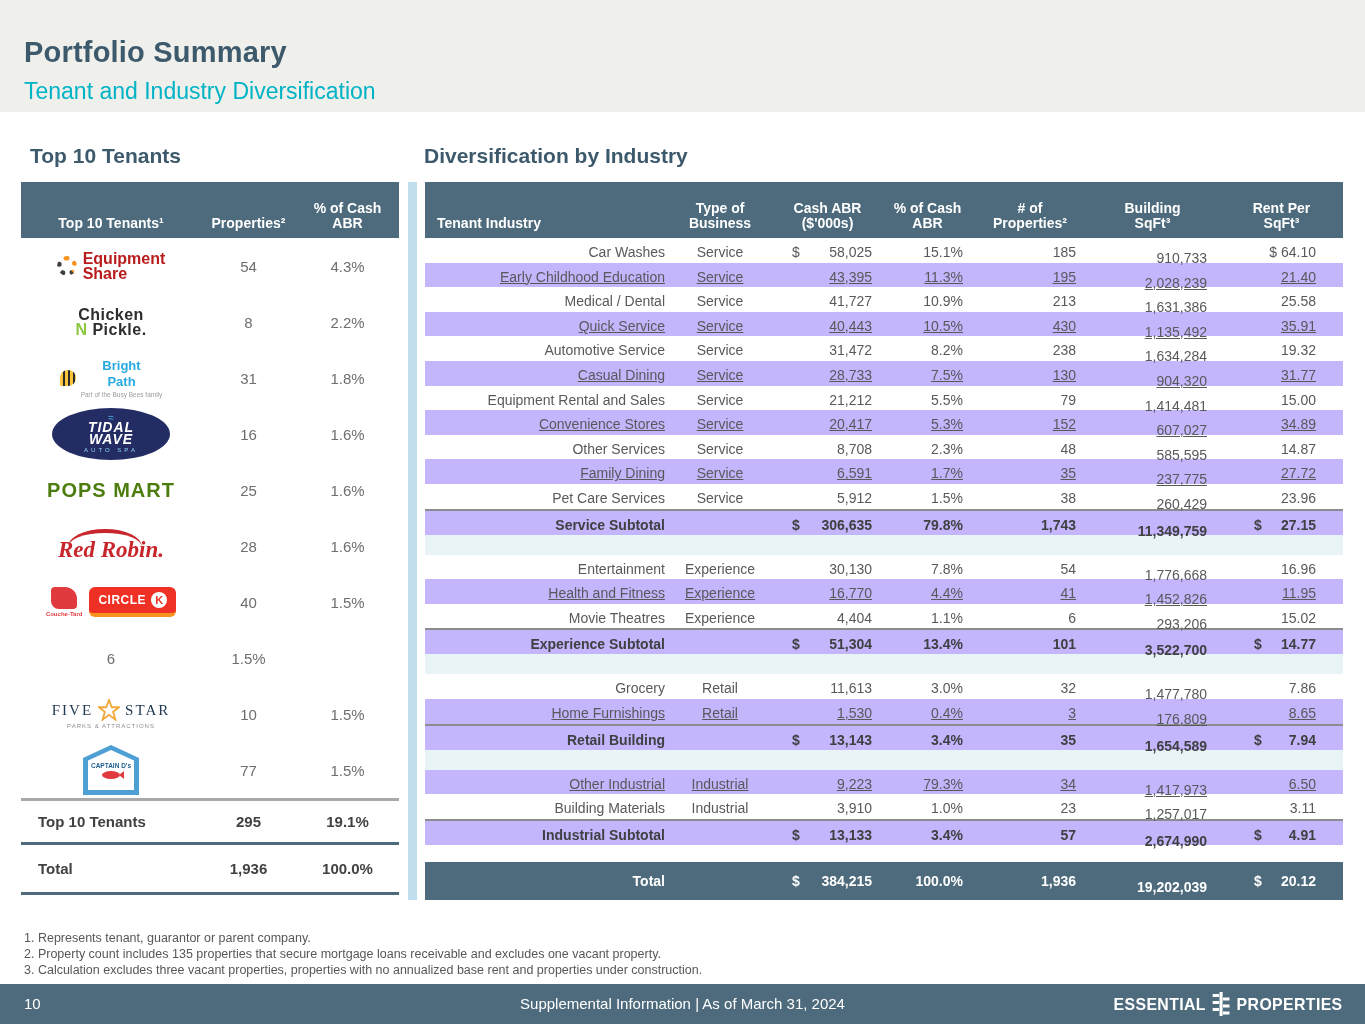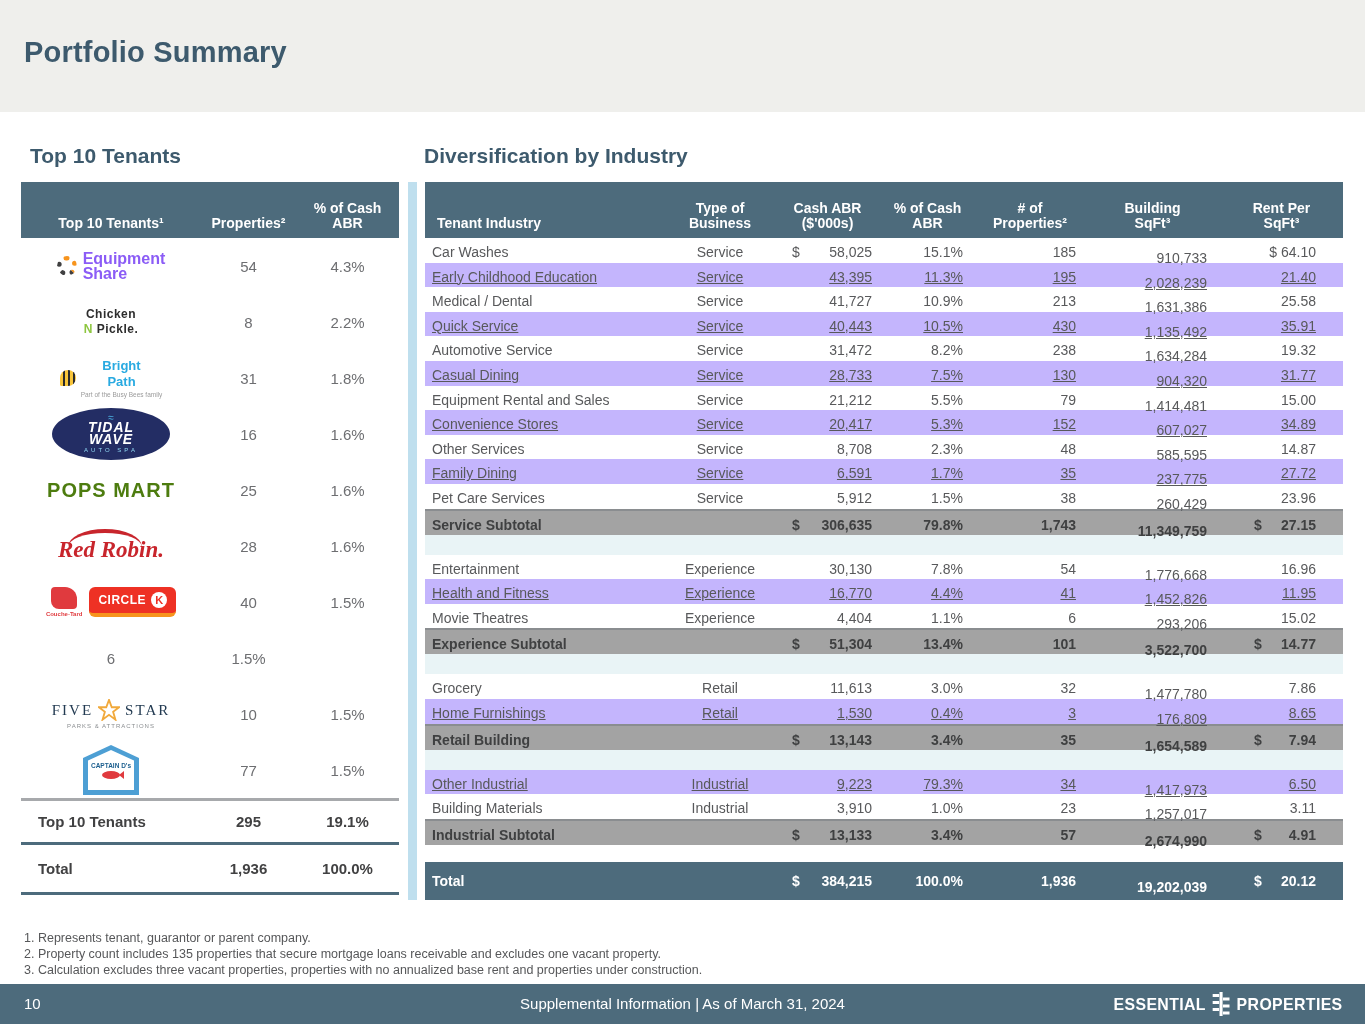--- a/index.html
+++ b/index.html
@@ -39,50 +39,50 @@
   .lt-sumrow.r1 { height:44px; border-bottom:3px solid #4d6b7c; }
   .lt-sumrow.r2 { height:50px; border-bottom:3px solid #4d6b7c; }
 
   
   .it-table { position:absolute; left:425px; top:182px; width:918px; }
   .it-grid  { display:grid; grid-template-columns:240px 110px 105px 95px 110px 135px 123px; }
   .it-table .thead { grid-template-columns:240px 110px 105px 95px 110px 135px 123px; }
   .it-table .thead .hc.first { text-align:left; padding-left:12px; }
   .it-row { height:24.6px; align-items:center; font-size:14px; color:#58595b; background:#fff; }
   .it-row.shade { background:#c4b5fd;text-decoration:underline; }
-  .c-ind  { padding-left:7px; text-align:left; white-space:nowrap; }
+  .c-ind  { padding-left:7px; text-align:right; white-space:nowrap; }
   .c-type { text-align:center; }
   .c-abr  { display:flex; justify-content:space-between; padding-left:17px; padding-right:8px; }
   .c-abr .val { margin-left:auto; }
   .c-pct  { text-align:right; padding-right:12px; }
   .c-props{ text-align:right; padding-right:9px; }
   .c-sqft { text-align:right; padding-right:13px;margin-top:12px; }
   .c-rent { text-align:right; padding-right:27px; }
   .c-rent.acct { display:flex; justify-content:space-between; padding-left:34px; }
-  .it-subtotal { height:26px; font-weight:bold; color:#3f4041; background:#a3a3a3; border-top:2px solid #8a8d90; }
+  .it-subtotal { height:26px; font-weight:bold; color:#3f4041; background:#c4b5fd; border-top:2px solid #8a8d90; }
   .it-gap { height:20px; background:#e9f4f6; }
   .it-gap.white { height:17px; background:#ffffff; }
   .it-total { height:38px; background:#4d6b7c; color:#ffffff; font-weight:bold; }
 
   
   .footnotes { position:absolute; left:24px; top:930px; font-size:12.5px; color:#565759; line-height:16px; }
 
   
   .footer { position:absolute; left:0; top:984px; width:1365px; height:40px; background:#4d6b7c; color:#fff; }
   .footer .pageno { position:absolute; left:24px; top:11px; font-size:15px; }
   .footer .center { position:absolute; left:0; width:100%; top:11px; text-align:center; font-size:15px; }
   .brand { position:absolute; right:22px; top:8px; display:flex; align-items:center; gap:7px;
            font-weight:bold; font-size:16.5px; letter-spacing:0.4px; transform:scaleX(0.96); transform-origin:right; }
 
   
   .lg-es { display:flex; align-items:center; gap:6px; }
   .lg-es .gear { width:20px; height:20px; border-radius:50%;
                  border:5px dotted #f7941d; border-bottom-color:#404041; border-left-color:#404041; }
-  .lg-es .tx { font-size:16px; font-weight:bold; color:#8b5cf6; line-height:15px; text-align:left; }
-  .lg-cnp { text-align:center; font-size:12px; font-weight:bold; color:#2d2d2d; line-height:15px;
+  .lg-es .tx { font-size:16px; font-weight:bold; color:#b91c1c; line-height:15px; text-align:left; }
+  .lg-cnp { text-align:center; font-size:16px; font-weight:bold; color:#2d2d2d; line-height:15px;
             font-family:"Liberation Sans", sans-serif; letter-spacing:0.5px; }
   .lg-cnp .grn { color:#8dc63f; }
   .lg-bp { display:flex; align-items:center; gap:5px; }
   .lg-bp .bee { width:16px; height:16px; border-radius:50% 50% 50% 10%;
                 background:repeating-linear-gradient(90deg,#f8c53a 0 3px,#2b2b2b 3px 5px); }
   .lg-bp .tx { font-size:13px; font-weight:bold; color:#29aae1; line-height:16px; text-align:center; }
   .lg-bp .tag { font-size:6.5px; color:#9b9b9b; margin-top:1px; }
   .lg-tw { width:118px; height:52px; background:#232d64; border-radius:50%;
            display:flex; flex-direction:column; align-items:center; justify-content:center; }
   .lg-tw .tx { color:#fff; font-style:italic; font-weight:bold; font-size:14px; line-height:12px; letter-spacing:1px; }
@@ -126,20 +126,21 @@
                         border-left:5px solid #e03a3e; border-top:4px solid transparent; border-bottom:4px solid transparent;
                         transform:rotate(180deg); }
 </style>
 </head>
 <body>
 
 <div class="page">
 
   <div class="topband"></div>
   <div class="title">Portfolio Summary</div>
+  <div class="subtitle">Tenant and Industry Diversification</div>
 
   <div class="sec-head" id="tenants-heading">Top 10 Tenants</div>
   <div class="sec-head" id="industry-heading">Diversification by Industry</div>
 
   <div class="divider"></div>
 
   <div class="lt-table">
     <div class="thead lt-grid">
       <div class="hc">Top 10 Tenants¹</div>
       <div class="hc">Properties²</div>

